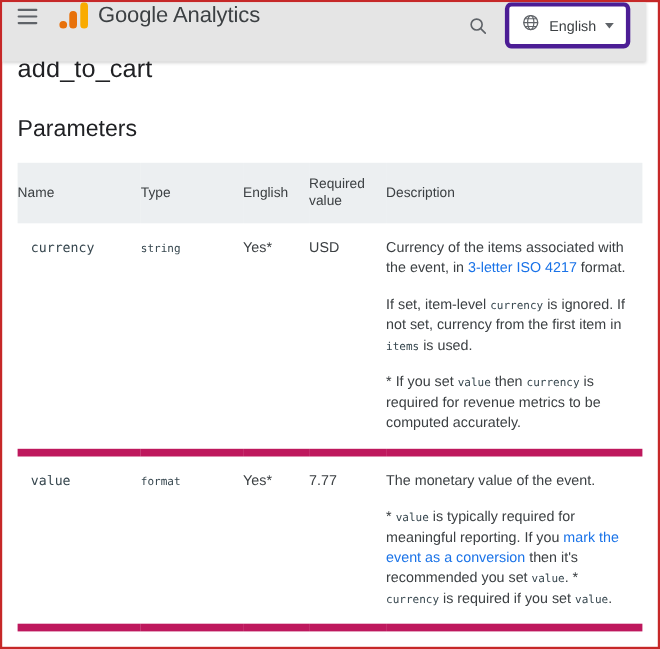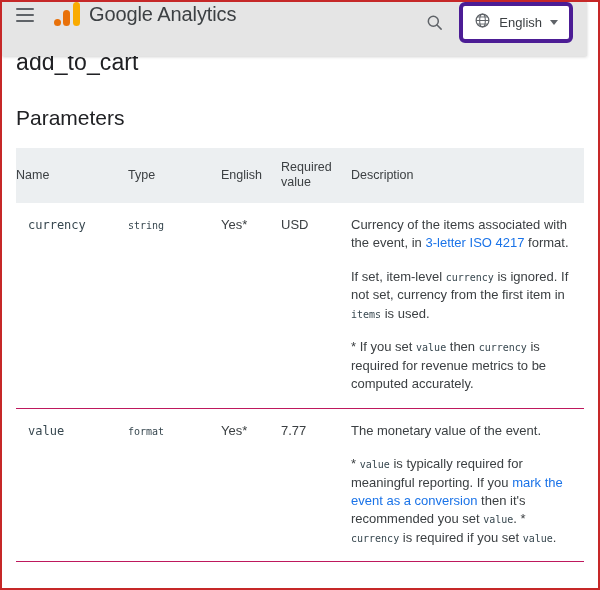--- a/index.html
+++ b/index.html
@@ -192,21 +192,21 @@
     vertical-align: middle;
     padding: 12px 8px 12px 0;
     line-height: 1.25;
   }
   table.params thead th:first-child { }
   table.params tbody td {
     font-size: 13px;
     color: #3c4043;
     vertical-align: top;
     padding: 13px 8px 14px 0;
-    border-bottom: 1px solid #be185d;
+    border-bottom: 7px solid #be185d;
     line-height: 1.42;
   }
   table.params tbody td:first-child { padding-left: 12px; }
   table.params tbody tr:first-child td { border-top: none; }
   .col-name  { width: 112px; }
   .col-type  { width: 93px; }
   .col-req   { width: 60px; }
   .col-ex    { width: 70px; }
   .col-desc  { width: auto; }
   code, .mono {

